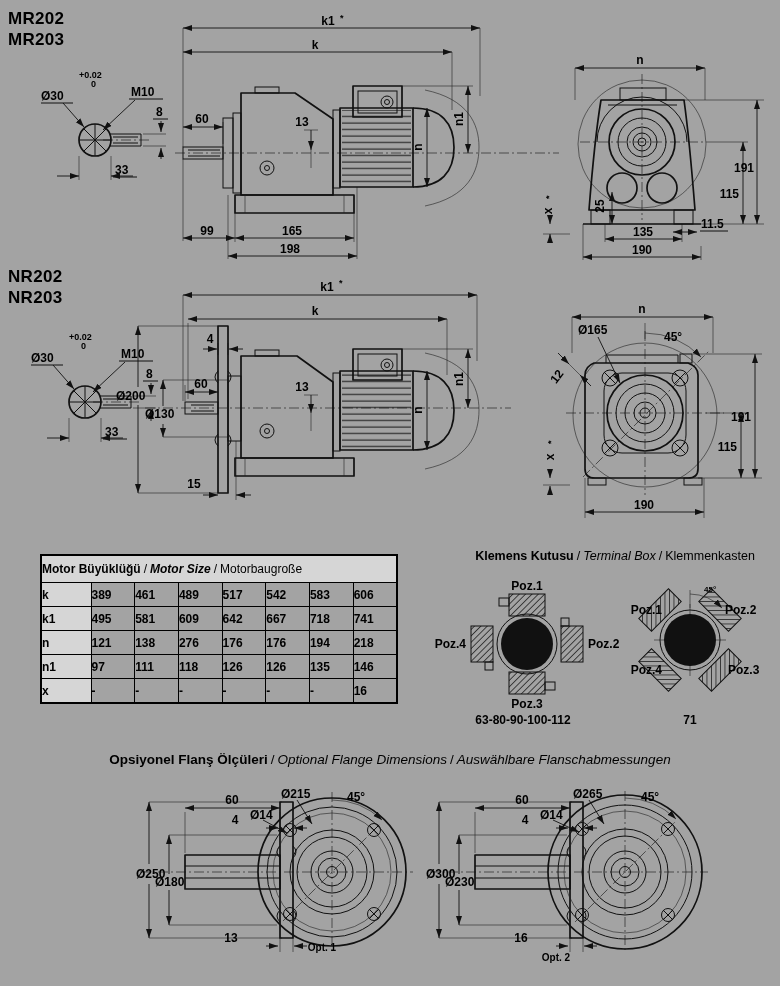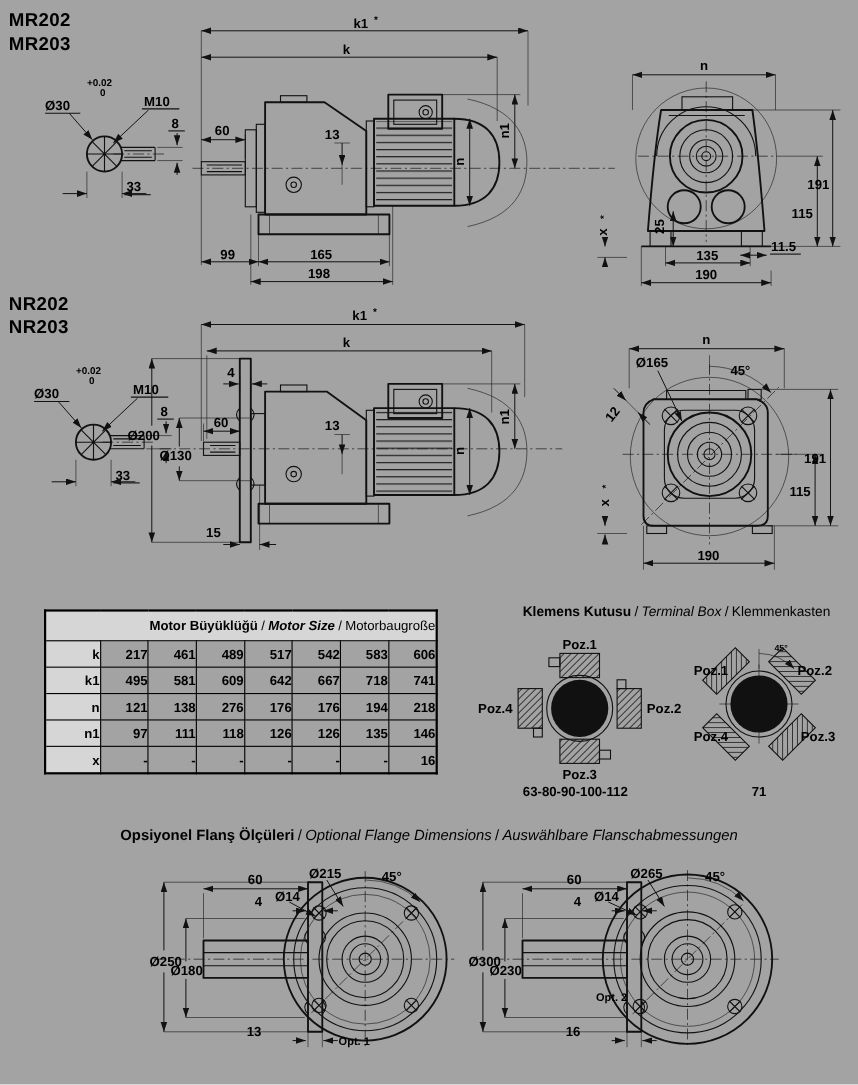--- a/index.html
+++ b/index.html
@@ -10,21 +10,21 @@
   svg text{font-family:"Liberation Sans",sans-serif;font-weight:bold;font-size:12px;fill:#000}
   .s9{font-size:9px}.s7{font-size:8px}
   .mid{text-anchor:middle}.end{text-anchor:end}
   .model{font-size:17px;font-weight:bold;line-height:21px;letter-spacing:.3px}
   .ln{fill:none;stroke:#111;stroke-width:1.7;stroke-linejoin:round}
   .md{fill:none;stroke:#111;stroke-width:1}
   .th{fill:none;stroke:#222;stroke-width:.6}
   .cl{fill:none;stroke:#111;stroke-width:.6;stroke-dasharray:10 3 2 3}
   .dm{fill:none;stroke:#111;stroke-width:.9}
   #size-table{border-collapse:collapse;table-layout:fixed;width:356px;border:2px solid #000}
-  #size-table td{border:1px solid #000;text-align:right;vertical-align:middle;
+  #size-table td{border:1px solid #000;text-align:left;vertical-align:middle;
                  font-size:12px;font-weight:bold;height:23px;padding:0}
   #size-table tr.title td{height:26px;font-size:12px}
   .gray{background:#d6d6d6}
   .de{font-weight:normal}
   .sep{margin:0 3px;font-weight:normal}
   .tbox-title{font-size:12.5px;font-weight:bold;text-align:center;width:330px}
   .tbox-title i,.flange-title i{font-weight:normal}
   .flange-title{font-size:13.5px;font-weight:bold;text-align:center;width:780px}
   .caption{font-size:10px;font-weight:bold;text-align:center;width:140px}
 </style>
@@ -301,21 +301,21 @@
         <col style="width:43.7px">
   </colgroup>
   <tbody>
         <tr class="title">
     <td class="gray" colspan="8">
       <b>Motor Büyüklüğü</b><span class="sep">/</span><i>Motor Size</i><span class="sep">/</span><span class="de">Motorbaugroße</span>
     </td>
   </tr>
   <tr>
     <td class="gray">k</td>
-    <td>217</td>
+    <td>389</td>
     <td>461</td>
     <td>489</td>
     <td>517</td>
     <td>542</td>
     <td>583</td>
     <td>606</td>
   </tr>
   <tr>
     <td class="gray">k1</td>
     <td>495</td>
@@ -494,15 +494,15 @@
   <path class="th" d="M200,12 A74,74 0 0 1 251,33" marker-end="url(#ar)"></path>
   <text x="1" y="92">Ø300</text>
   <text x="20" y="100">Ø230</text>
   <text class="mid" x="97" y="18">60</text>
   <text class="mid" x="100" y="38">4</text>
   <text class="mid" x="96" y="156">16</text>
   <text x="148" y="12">Ø265</text>
   <text x="115" y="33">Ø14</text>
   <text x="216" y="15">45°</text>
 </svg>
-<div class="abs caption" style="left:486px;top:902px">Opt. 2</div>
+<div class="abs caption" style="left:486px;top:952px">Opt. 2</div>
 
 </div>
 
 </body></html>

